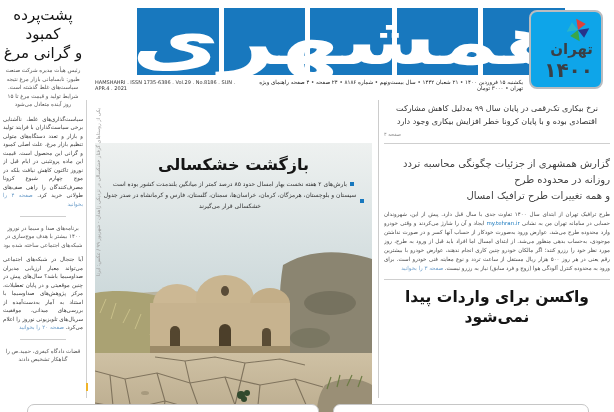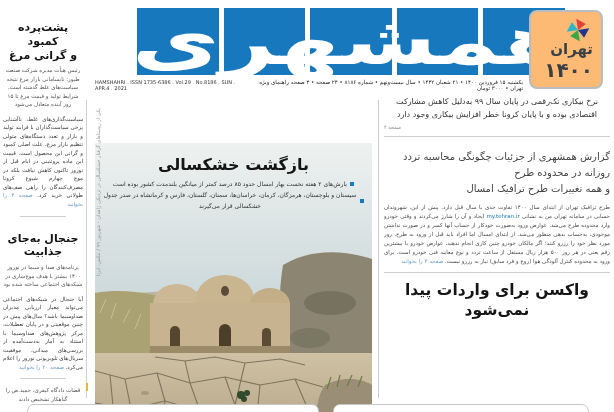--- a/index.html
+++ b/index.html
@@ -10,21 +10,21 @@
     color:#222;
   }
   .abs{position:absolute;}
   .prelines{white-space:pre-line;}
 
   
   .left-col{
     left:3px;top:6px;width:80px;height:398px;overflow:hidden;
     direction:rtl;text-align:center;
   }
-  .lc-title{font-size:11px;font-weight:bold;line-height:1.25;color:#141414;margin-top:15px;}
+  .lc-title{font-size:15px;font-weight:normal;line-height:1.25;color:#141414;}
   .lc-lede{font-size:5.5px;line-height:1.55;color:#555;margin-top:4px;}
   .lc-body{font-size:5.5px;line-height:1.55;color:#3a3a3a;text-align:justify;margin-top:6px;}
   .lc-ref{color:#6a9cc9;}
   .lc-div{border:0;border-top:1px solid #cfcfcf;width:46px;margin:7px auto;}
 
   
   .masthead{left:95px;top:8px;width:428px;height:67px;overflow:hidden;margin-left:42px;}
   .tiles{display:flex;gap:5px;height:100%;}
   .tile{flex:1;background:#1878be;}
   .logo-word{
@@ -35,21 +35,21 @@
   }
   .mast-info{
     left:95px;top:79px;width:428px;display:flex;justify-content:space-between;align-items:flex-start;
   }
   .mast-info .en{font-size:5px;color:#333;direction:ltr;}
   .mast-info .fa{font-size:5.5px;color:#222;direction:rtl;text-align:right;}
 
   
   .badge{
     left:529px;top:10px;width:74px;height:79px;box-sizing:border-box;
-    border:2px solid #b9bcc0;border-radius:8px;background:#fdba74;
+    border:2px solid #b9bcc0;border-radius:8px;background:#0ea5e9;
   }
   .badge-inner{position:absolute;inset:4px;direction:rtl;text-align:right;}
   .badge-pin{position:absolute;top:1px;right:6px;width:26px;height:26px;}
   .badge-city{position:absolute;top:26px;right:4px;font-size:15px;font-weight:bold;color:#3a3f45;line-height:1;}
   .badge-year{position:absolute;top:44px;right:4px;font-size:20px;font-weight:bold;color:#3a3f45;letter-spacing:1px;line-height:1;}
 
   
   .vrule-left{left:86px;top:100px;width:1px;height:298px;background:#d0d0d0;}
   .vrule-right{left:378px;top:100px;width:1px;height:298px;background:#cccccc;}
   .photo{left:95px;top:100px;width:277px;height:298px;overflow:hidden;background:#dfe6e6;margin-top:43px;}
@@ -65,21 +65,21 @@
   .credit{
     position:absolute;left:9px;top:298px;width:290px;height:9px;
     transform:rotate(-90deg);transform-origin:left top;
     font-size:5px;color:#9a9a9a;direction:rtl;text-align:right;white-space:nowrap;
   }
   .caption-marker{left:86px;top:383px;width:2px;height:8px;background:#f0b429;}
 
   
   .right-col{left:384px;top:96px;width:226px;height:302px;overflow:hidden;direction:rtl;}
   .rc-h1{font-size:29px;font-weight:bold;line-height:1.25;text-align:center;color:#121212;}
-  .rc-lede1{font-size:8px;line-height:1.6;text-align:center;color:#333;}
+  .rc-lede1{font-size:8px;line-height:1.6;text-align:center;color:#333;margin-top:7px;}
   .rc-ref{font-size:5px;color:#8a8a8a;text-align:left;direction:ltr;margin-top:2px;}
   .rc-div{border:0;border-top:1px solid #cfcfcf;margin:6px 0;}
   .rc-h2{font-size:16px;font-weight:bold;text-align:center;color:#151515;margin-top:6px;line-height:1.3;}
   .rc-lede2{font-size:10px;line-height:1.6;color:#444;margin-top:12px;}
   .rc-body{font-size:5.5px;line-height:1.65;text-align:justify;color:#4a4a4a;margin-top:6px;}
   .rc-link{color:#1878be;direction:ltr;unicode-bidi:embed;}
   .rc-bodyref{color:#6a9cc9;}
   .rc-h3{font-size:15.5px;font-weight:bold;text-align:center;color:#151515;margin-top:7px;line-height:1.3;}
 
   
@@ -91,22 +91,20 @@
 
 <div class="abs left-col">
   <div>
     <div class="lc-title prelines">پشت‌پرده کمبود
 و گرانی مرغ</div>
     <div class="lc-lede">رئیس هیأت مدیره شرکت صنعت طیور: نابسامانی بازار مرغ نتیجه سیاست‌های غلط گذشته است. شرایط تولید و قیمت مرغ تا ۱۵ روز آینده متعادل می‌شود</div>
     <div class="lc-body"><span>سیاست‌گذاری‌های غلط، ناآشنایی برخی سیاست‌گذاران با فرایند تولید و بازار و تعدد دستگاه‌های متولی تنظیم بازار مرغ، علت اصلی کمبود و گرانی این محصول است. قیمت این ماده پروتئینی در ایام قبل از نوروز تاکنون کاهش نیافت بلکه در موج چهارم شیوع کرونا مصرف‌کنندگان را راهی صف‌های طولانی خرید کرد.</span> <span class="lc-ref">صفحه ۴ را بخوانید</span></div>
   </div>
   <hr class="lc-div">
   <div>
-    <div class="lc-title prelines">جنجال به‌جای
-جذابیت</div>
     <div class="lc-lede">برنامه‌های صدا و سیما در نوروز ۱۴۰۰ بیشتر با هدف موج‌سازی در شبکه‌های اجتماعی ساخته شده بود</div>
     <div class="lc-body"><span>آیا جنجال در شبکه‌های اجتماعی می‌تواند معیار ارزیابی مدیران صداوسیما باشد؟ سال‌های پیش در چنین موقعیتی و در پایان تعطیلات، مرکز پژوهش‌های صداوسیما با استناد به آمار به‌دست‌آمده از بررسی‌های میدانی، موفقیت سریال‌های تلویزیونی نوروز را اعلام می‌کرد.</span> <span class="lc-ref">صفحه ۲۰ را بخوانید</span></div>
   </div>
   <hr class="lc-div">
   <div>
     <div class="lc-lede">قضات دادگاه کیفری، حمید.ص را گناهکار تشخیص دادند</div>
 
   </div>
 </div>
 

